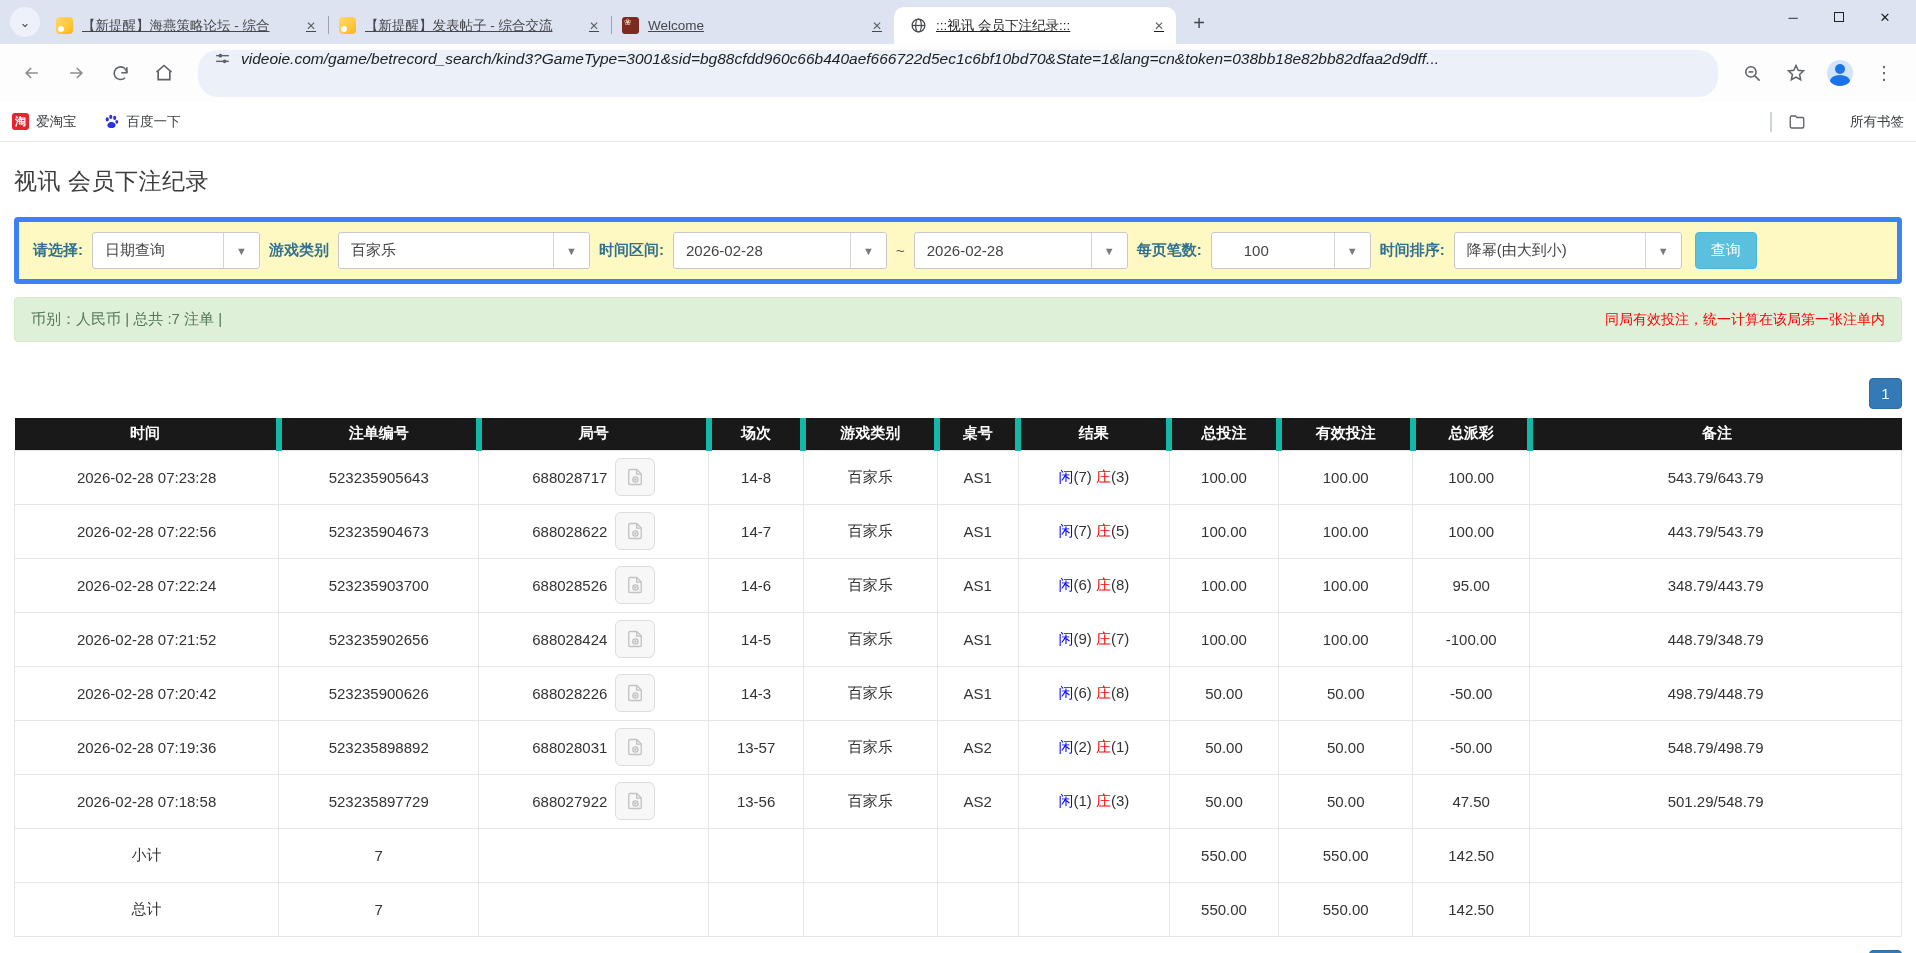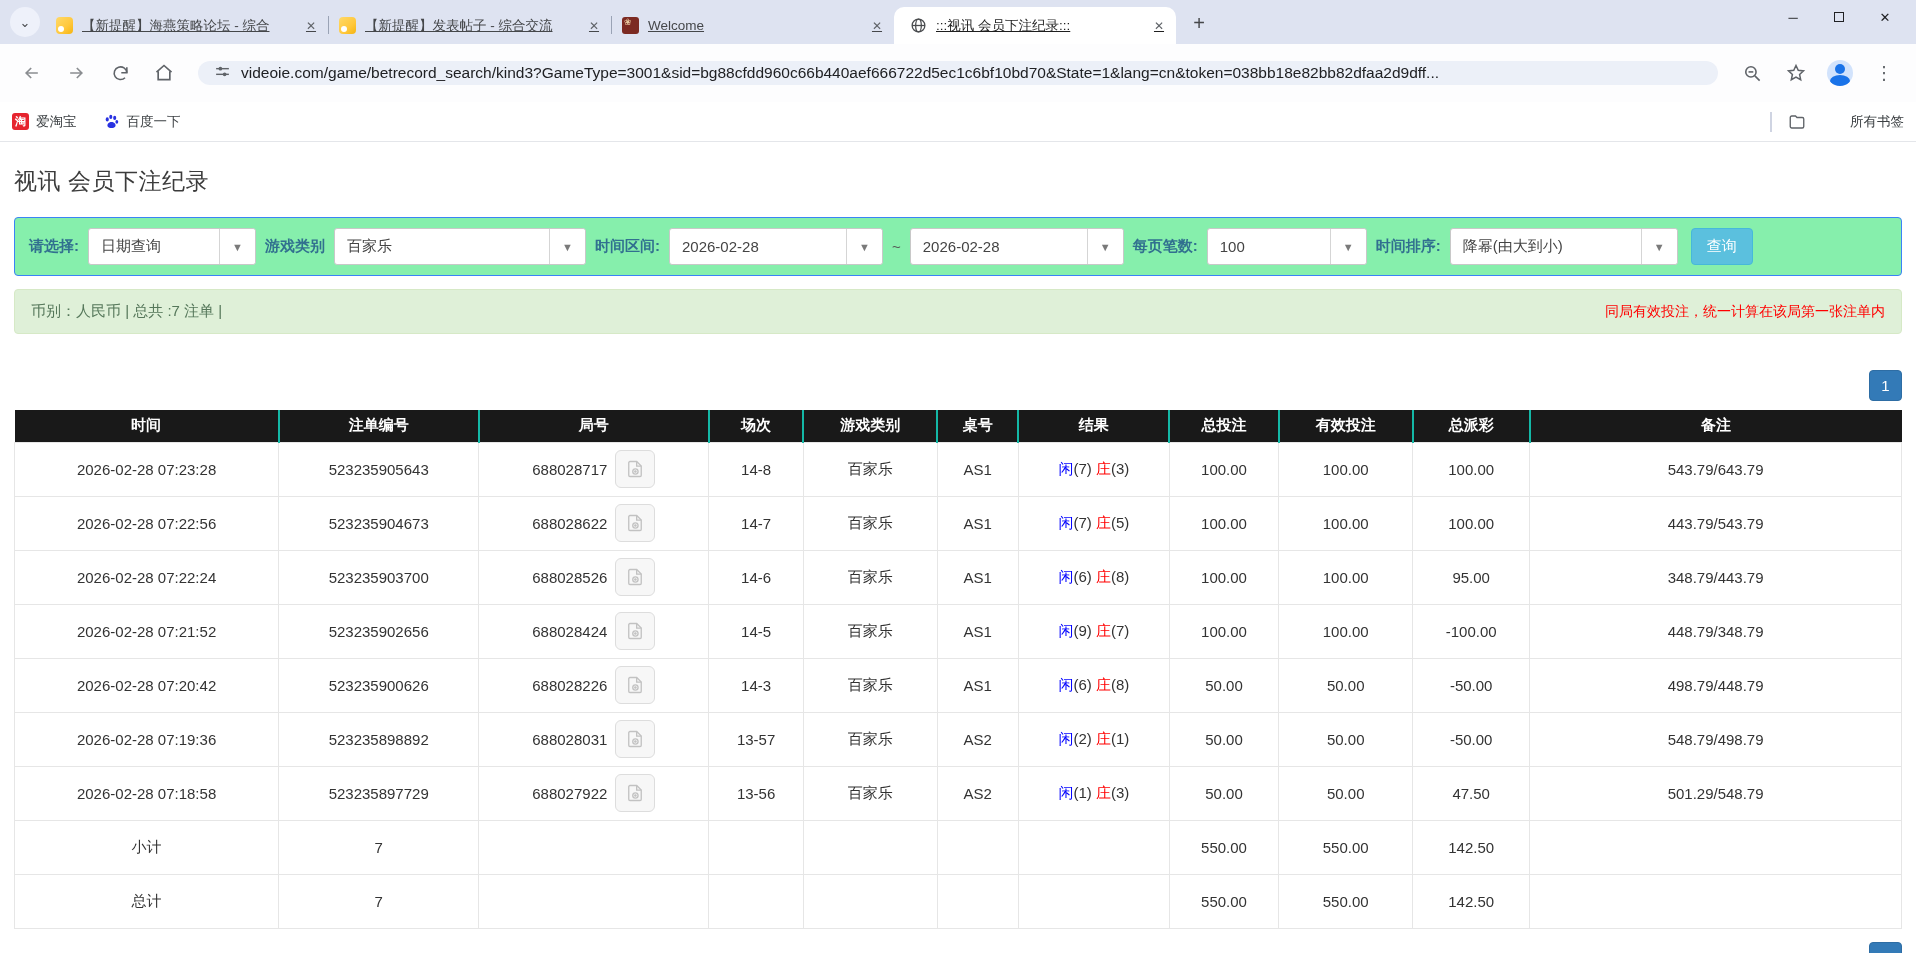--- a/index.html
+++ b/index.html
@@ -27,65 +27,65 @@
   .tab-close { width:18px; height:18px; margin-left:6px; display:flex; align-items:center; justify-content:center;
      font-size:12px; color:#5f6368; border-radius:50%; cursor:pointer; }
   .new-tab { width:30px; height:30px; margin:0 0 6px 8px; display:flex; align-items:center; justify-content:center;
      font-size:20px; color:#45474a; cursor:pointer; }
   .win-controls { position:absolute; right:8px; top:0; height:34px; display:flex; align-items:center; }
   .win-btn { width:46px; height:32px; display:flex; align-items:center; justify-content:center; color:#202124; font-size:13px; cursor:pointer; }
   .maxi { width:10px; height:10px; border:1.2px solid #202124; }
 
   .toolbar { height:58px; background:#fdfdfe; display:flex; align-items:center; padding:0 10px; }
   .nav-icon { width:34px; height:34px; margin:0 5px; display:flex; align-items:center; justify-content:center; cursor:pointer; }
-  .omnibox { flex:1; height:24px; margin:0 12px; background:#ecEFF8; background:#ecf0f8; border-radius:20px;
-     display:flex; align-items:center; padding:0 16px; }
+  .omnibox { flex:1; height:47px; margin:0 12px; background:#ecEFF8; background:#ecf0f8; border-radius:20px;
+     display:flex; align-items:flex-start; padding:0 16px;font-style:italic; }
   .omnibox .url { font-size:15.5px; color:#202124; white-space:nowrap; overflow:hidden; margin-left:10px; }
   .right-icons { display:flex; align-items:center; }
   .avatar { width:26px; height:26px; border-radius:50%; overflow:hidden; background:#d2e3fc; position:relative; }
   .avatar::before { content:""; position:absolute; left:8px; top:4px; width:10px; height:10px; border-radius:50%; background:#1a73e8; }
   .avatar::after { content:""; position:absolute; left:3px; top:15px; width:20px; height:12px; border-radius:50% 50% 0 0; background:#1a73e8; }
 
   .bookmarkbar { height:40px; background:#fff; display:flex; align-items:center; padding:0 12px; border-bottom:1px solid #e4e6ea; }
   .bm-item { display:flex; align-items:center; margin-right:26px; cursor:pointer; font-size:13.5px; color:#3c4043; }
   .bm-ico { width:17px; height:17px; border-radius:3px; margin-right:7px; display:flex; align-items:center; justify-content:center; }
   .bm-tao { background:#e6242e; color:#fff; font-size:11px; font-weight:bold; }
   .bm-spacer { flex:1; }
   .bm-divider { width:2px; height:20px; background:#cfd4e2; margin-right:16px; }
   .bm-right { display:flex; align-items:center; font-size:13.5px; color:#3c4043; cursor:pointer;gap:36px; }
 
   
   .content { padding:24px 14px 0 14px; }
   .page-title { font-size:23px; font-weight:400; color:#3b3b3b; margin-bottom:20px; letter-spacing:0.5px; }
 
-  .filterbar { background:#86efac; border:1px solid #3b82f6; border-radius:4px; padding:10px 14px;
+  .filterbar { background:#fef9c3; border:5px solid #3b82f6; border-radius:4px; padding:10px 14px;
      display:flex; align-items:center; gap:9px; }
   .flabel { color:#31708f; font-weight:bold; font-size:15px; white-space:nowrap; }
   .combo { display:flex; align-items:stretch; background:#fff; border:1px solid #c8c8c8; border-radius:3px; height:37px; cursor:pointer; }
   .cb-text { display:flex; align-items:center; padding:0 12px; font-size:15px; color:#444; flex:1; white-space:nowrap; }
   .cb-arrow { width:36px; border-left:1px solid #d5d5d5; display:flex; align-items:center; justify-content:center;
      color:#7a7a7a; font-size:11px; background:#fff; border-radius:0 3px 3px 0; }
-  .w-query { width:168px; } .w-game { width:252px; } .w-date { width:214px; } .w-size { width:160px; } .w-sort { width:228px; }
+  .w-query { width:168px; } .w-game { width:252px; } .w-date { width:214px; } .w-size { width:160px;padding-left:20px; } .w-sort { width:228px; }
   .tilde { color:#555; font-size:15px; }
   .search-btn { background:#5bc0de; border:1px solid #46b8da; color:#fff; font-size:15px; border-radius:4px;
      height:37px; padding:0 15px; cursor:pointer; margin-left:4px; }
 
   .summary-bar { margin-top:13px; background:#dff0d8; border:1px solid #d6e9c6; border-radius:4px;
      padding:0 16px; height:45px; display:flex; align-items:center; justify-content:space-between; }
   .summary-left { color:#55775a; font-size:15px; }
   .summary-right { color:#ff0000; font-size:14px; }
 
   .pagerow { display:flex; justify-content:flex-end; margin:36px 0 9px 0; }
   .pagerow.bottom { margin:13px 0 0 0; }
   .page-btn { min-width:33px; height:31px; background:#337ab7; border:1px solid #2e6da4; border-radius:4px;
      color:#fff; font-size:15px; display:flex; align-items:center; justify-content:center; cursor:pointer; }
 
   table.bets { width:100%; border-collapse:collapse; text-align:center; font-size:15px; }
   table.bets thead th { background:#191919; color:#fff; font-weight:bold; height:32px; font-size:15px;
-     border-right:2px solid #14b8a6; }
+     border-right:6px solid #14b8a6; }
   table.bets thead th:last-child { border-right:none; }
   table.bets tbody td { border:1px solid #e6e6e6; height:54px; color:#333; background:#fff; }
   .round-cell { display:flex; align-items:center; justify-content:center; gap:8px; }
   .video-btn { width:40px; height:38px; background:#f7f7f7; border:1px solid #ddd; border-radius:6px;
      display:inline-flex; align-items:center; justify-content:center; cursor:pointer; }
   .res-p { color:#0000ff; } .res-b { color:#ff0000; } .res-v { color:#333; }
   .blue-val { color:#337ab7; }
   td.neg { color:#ff0000; }
   tr.sumrow td { background:#9d9d9d; color:#fff; border:2px solid #fff; height:39px; font-size:15px; }
 </style>

